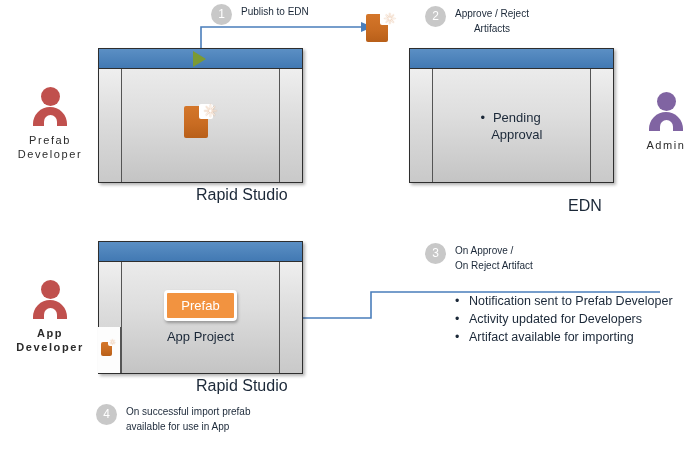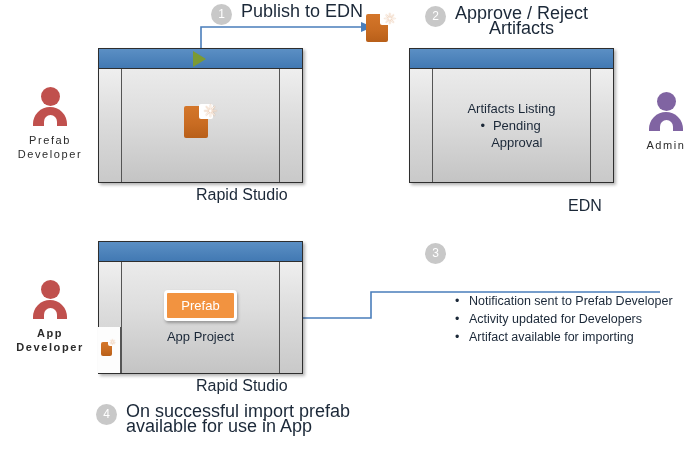--- a/index.html
+++ b/index.html
@@ -181,21 +181,21 @@
     border-radius: 50%;
     background: #c8c8c8;
     color: #ffffff;
     font-size: 12px;
     line-height: 21px;
     text-align: center;
     flex: 0 0 auto;
   }
   .step-text {
     margin-left: 9px;
-    font-size: 18px;
+    font-size: 10px;
     color: #1b2838;
     line-height: 15px;
     white-space: pre-line;
   }
   .step-text.centered { text-align: center; }
 
   
   .bullets {
     position: absolute;
     font-size: 12.5px;
@@ -272,21 +272,20 @@
       <div class="pane-side right"></div>
     </div>
   </div>
   <div class="win-caption" style="left:196px; top:186px;">Rapid Studio</div>
 
   <div class="window" style="left:409px; top:48px; width:205px; height:135px;">
     <div class="win-title"></div>
     <div class="win-body">
       <div class="pane-side"></div>
       <div class="pane-main">
-        <div class="pane-text">Artifacts Listing</div>
         <div class="pane-text" style="display:flex; align-items:flex-start;">
           <span style="margin-right:6px;">•</span>
           <span style="white-space:pre-line; text-align:center;">Pending
 Approval</span>
         </div>
       </div>
       <div class="pane-side right"></div>
     </div>
   </div>
   <div class="win-caption" style="left:568px; top:197px;">EDN</div>
@@ -324,20 +323,22 @@
         <div class="prefab-badge">Prefab</div>
         <div class="pane-text">App  Project</div>
       </div>
       <div class="pane-side right"></div>
     </div>
   </div>
   <div class="win-caption" style="left:196px; top:377px;">Rapid Studio</div>
 
   <div class="step" style="left:425px; top:243px;">
     <div class="step-circle">3</div>
+    <div class="step-text">On Approve /
+On Reject Artifact</div>
   </div>
 
   <div class="bullets" style="left:455px; top:292px; width:236px;">
     <div class="row">
       <span class="dot">•</span>
       <span class="txt">Notification sent to Prefab Developer</span>
     </div>
     <div class="row">
       <span class="dot">•</span>
       <span class="txt">Activity updated for Developers</span>

